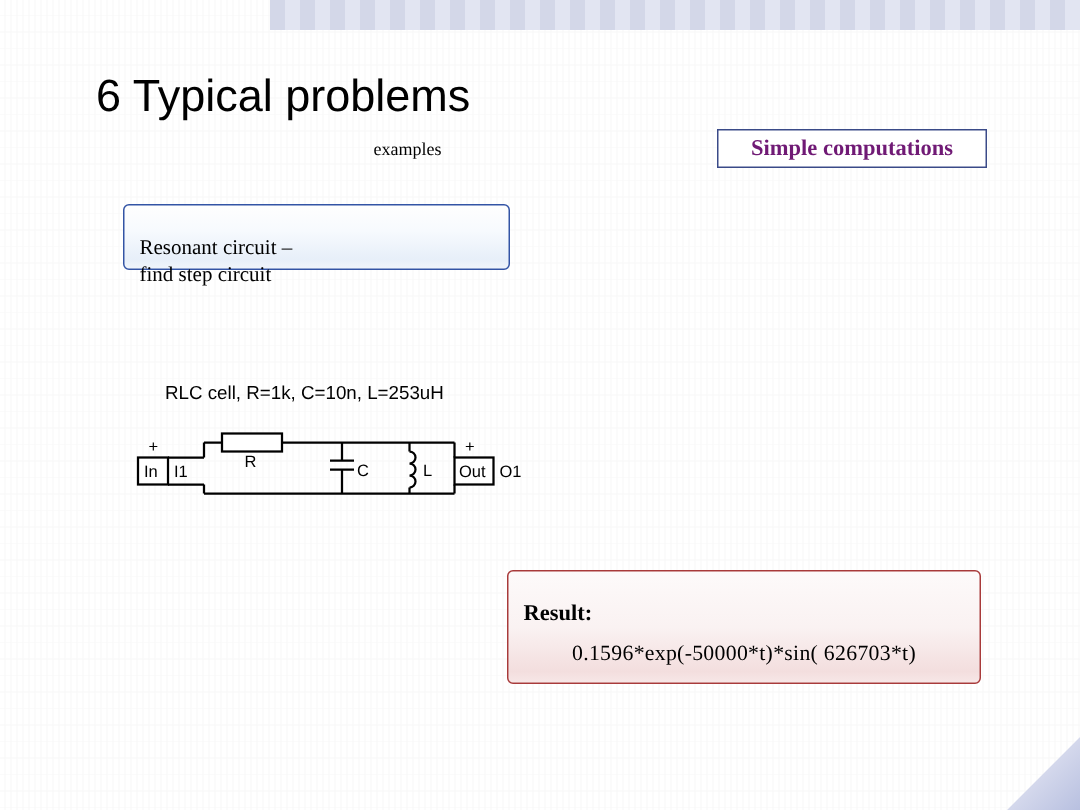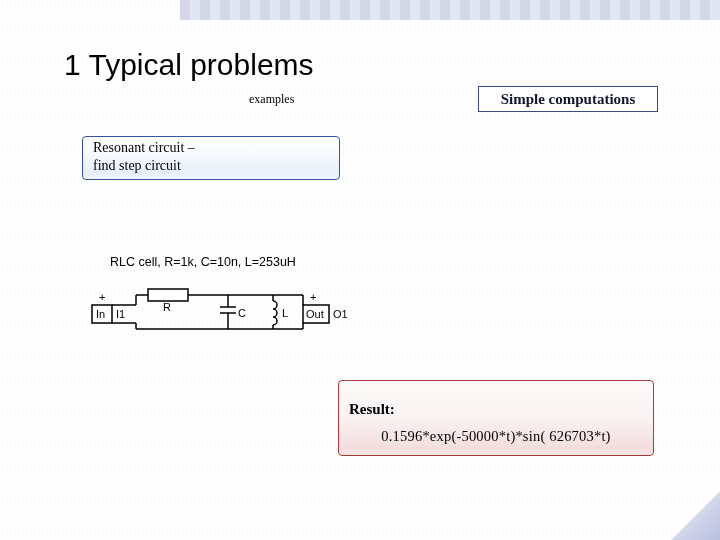--- a/index.html
+++ b/index.html
@@ -11,27 +11,27 @@
       repeating-linear-gradient(to right, rgba(0,0,0,0) 0 3px, rgba(230,230,230,0.4) 3px 4px),
       repeating-linear-gradient(to bottom, rgba(0,0,0,0) 0 10px, rgba(230,230,230,0.4) 10px 11px);
     opacity: 0.35;
   }
   .topbar { position: absolute; top: 0; left: 180px; right: 0; height: 20px; background: repeating-linear-gradient(to right, #d3d7e8 0 10px, #e2e5f2 10px 20px); }
   .title { position: absolute; top: 48px; left: 64px; font-size: 30px; font-family: Arial, Helvetica, sans-serif; color: #000; }
   .subtitle { position: absolute; top: 92px; left: 249px; font-size: 12px; color: #000; }
   .simple-box {
     position: absolute; top: 86px; left: 478px; width: 180px; height: 26px;
     border: 1px solid #3a4a88; background: #fff; text-align: center; line-height: 24px;
-    font-weight: bold; font-size: 15px; color: #0f172a;
+    font-weight: bold; font-size: 15px; color: #701a75;
   }
   .problem-box {
     position: absolute; top: 136px; left: 82px; width: 258px; height: 44px;
     border: 1px solid #3354a5; border-radius: 4px;
     background: linear-gradient(#fefefe 0%, #f7fafe 40%, #e7eff9 85%, #f0f5fb 100%);
-    padding: 2px 10px; font-size: 14px; line-height: 1.25; color: #000;
+    padding: 20px 10px; font-size: 14px; line-height: 1.25; color: #000;
   }
   .circuit-area { position: absolute; top: 255px; left: 88px; width: 300px; height: 95px; }
   .circuit-label { position: absolute; top: 0; left: 22px; font-family: Arial, Helvetica, sans-serif; font-size: 12.5px; color: #000; }
   .circuit-svg { position: absolute; top: 22px; left: 0; }
   .result-box {
     position: absolute; top: 380px; left: 338px; width: 316px; height: 76px;
     border: 1px solid #a83a3a; border-radius: 4px;
     background: linear-gradient(#fdfafa 0%, #faf2f2 50%, #f3dede 90%, #f7e7e7 100%);
     padding: 20px 10px; color: #000;
   }
@@ -42,21 +42,21 @@
     background: linear-gradient(315deg, #b8c0e0 0%, #d4d8ec 40%, transparent 41%);
   }
 </style>
 </head>
 <body>
 
 <div class="slide">
   <div class="bg-grid"></div>
   <div class="topbar"></div>
 
-  <div class="title">1 Typical problems</div>
+  <div class="title">6 Typical problems</div>
   <div class="subtitle">examples</div>
 
   <div class="simple-box">Simple computations</div>
 
   <div class="problem-box">
     <div>Resonant circuit –</div>
     <div>find step circuit</div>
   </div>
 
   <div class="circuit-area">

